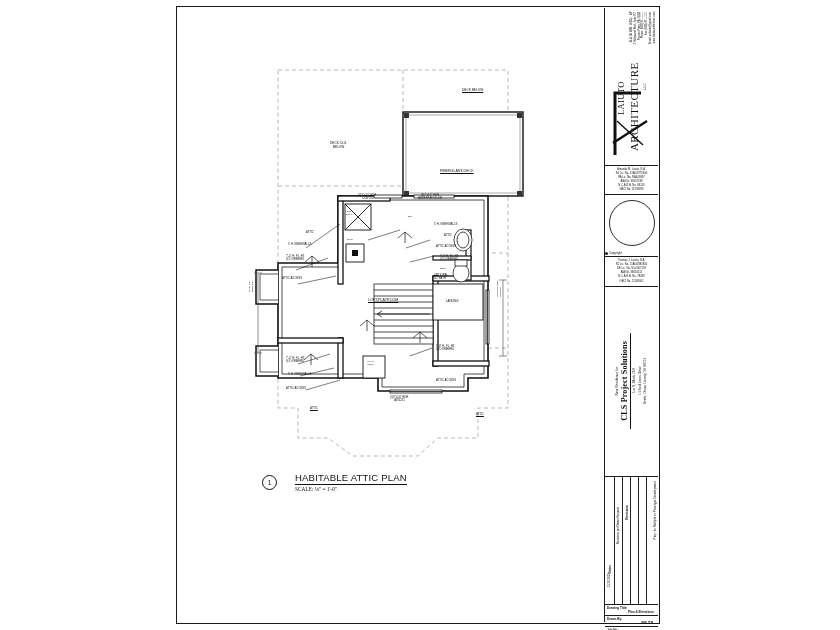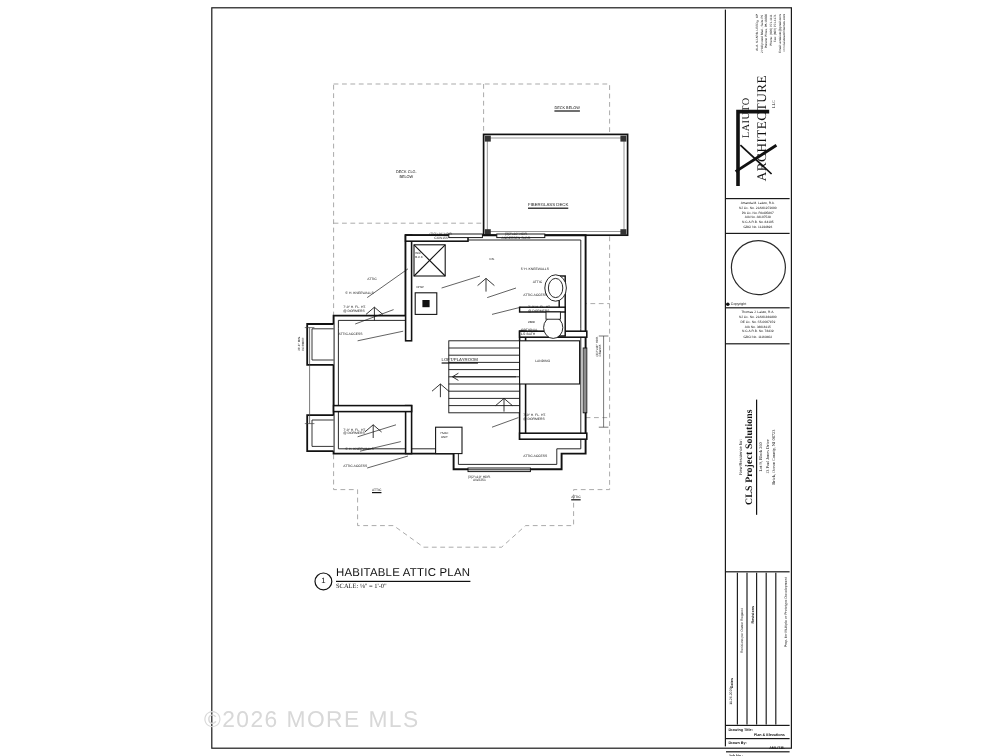--- a/index.html
+++ b/index.html
@@ -100,21 +100,21 @@
   .inforow .val{display:block;text-align:right;font-weight:bold;padding-right:2px;}
   
   #watermark{
     position:absolute;left:170px;top:590px;
     font-size:19px;letter-spacing:1.2px;
     color:#d8d8d8;font-family:"Liberation Sans", sans-serif;
     white-space:nowrap;pointer-events:none;
   }
   
   #plan-title{
-    position:absolute;left:262px;top:472px;display:flex;align-items:flex-end;gap:3px;
+    position:absolute;left:262px;top:472px;display:flex;align-items:flex-start;gap:18px;
   }
   #plan-num{
     width:13px;height:13px;border:0.9px solid #111;border-radius:50%;
     font-size:6.5px;display:flex;align-items:center;justify-content:center;
     color:#111;flex:0 0 auto;margin-top:3px;
   }
   #plan-text{display:flex;flex-direction:column;}
   #plan-name{
     font-size:9.5px;color:#111;letter-spacing:.2px;
     border-bottom:1.1px solid #111;padding-bottom:.5px;
@@ -445,15 +445,14 @@
       <span class="val">AML/T.B.</span>
     </div>
 
     <div class="inforow">
       <span class="lbl">Job No.:</span>
       
     </div>
 
   </div>
 
-  <div id="watermark">©2026 MORE MLS</div>
 
 </div>
 
 </body></html>

